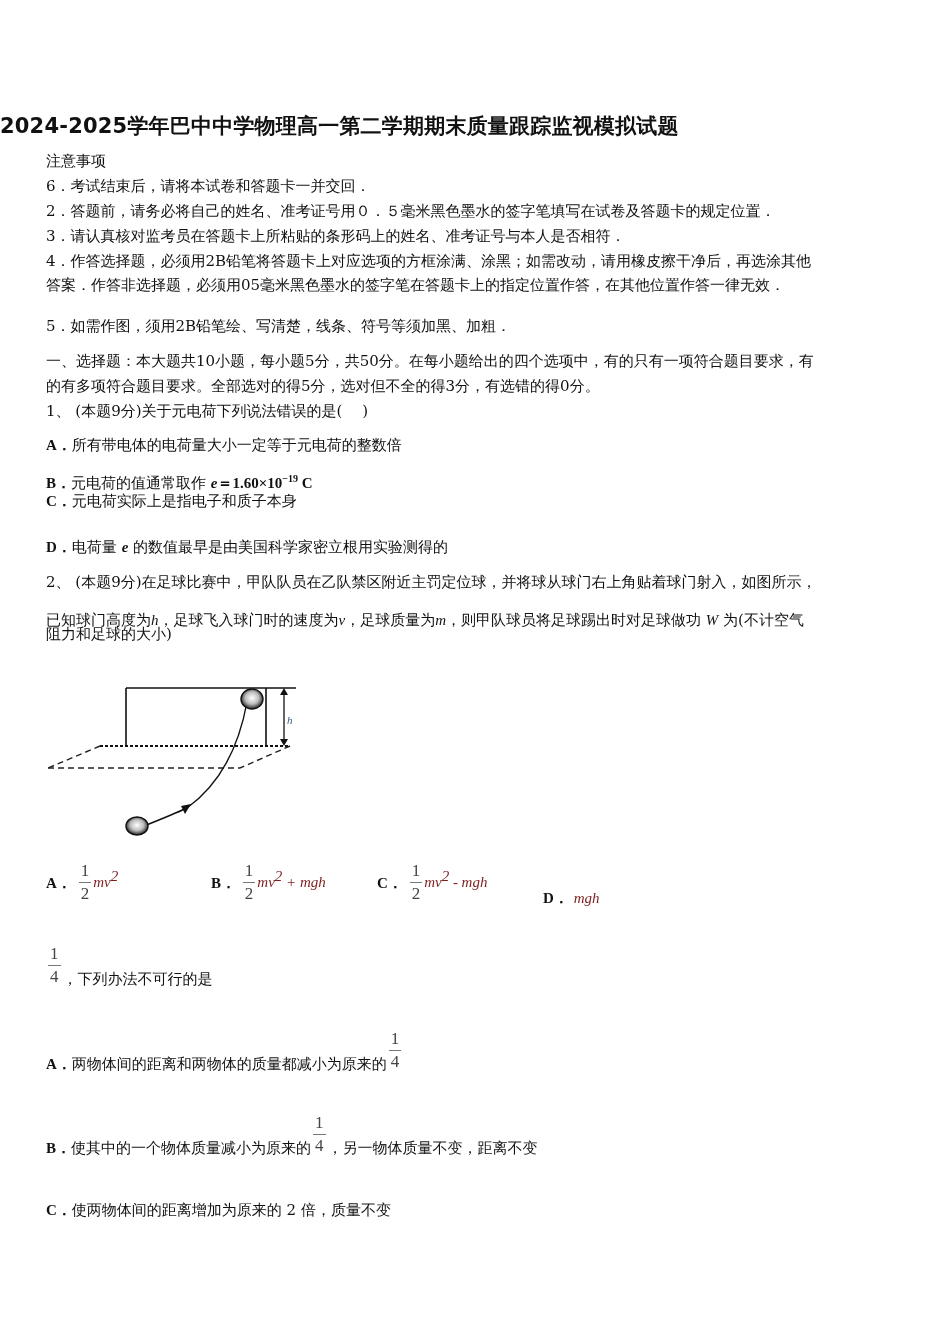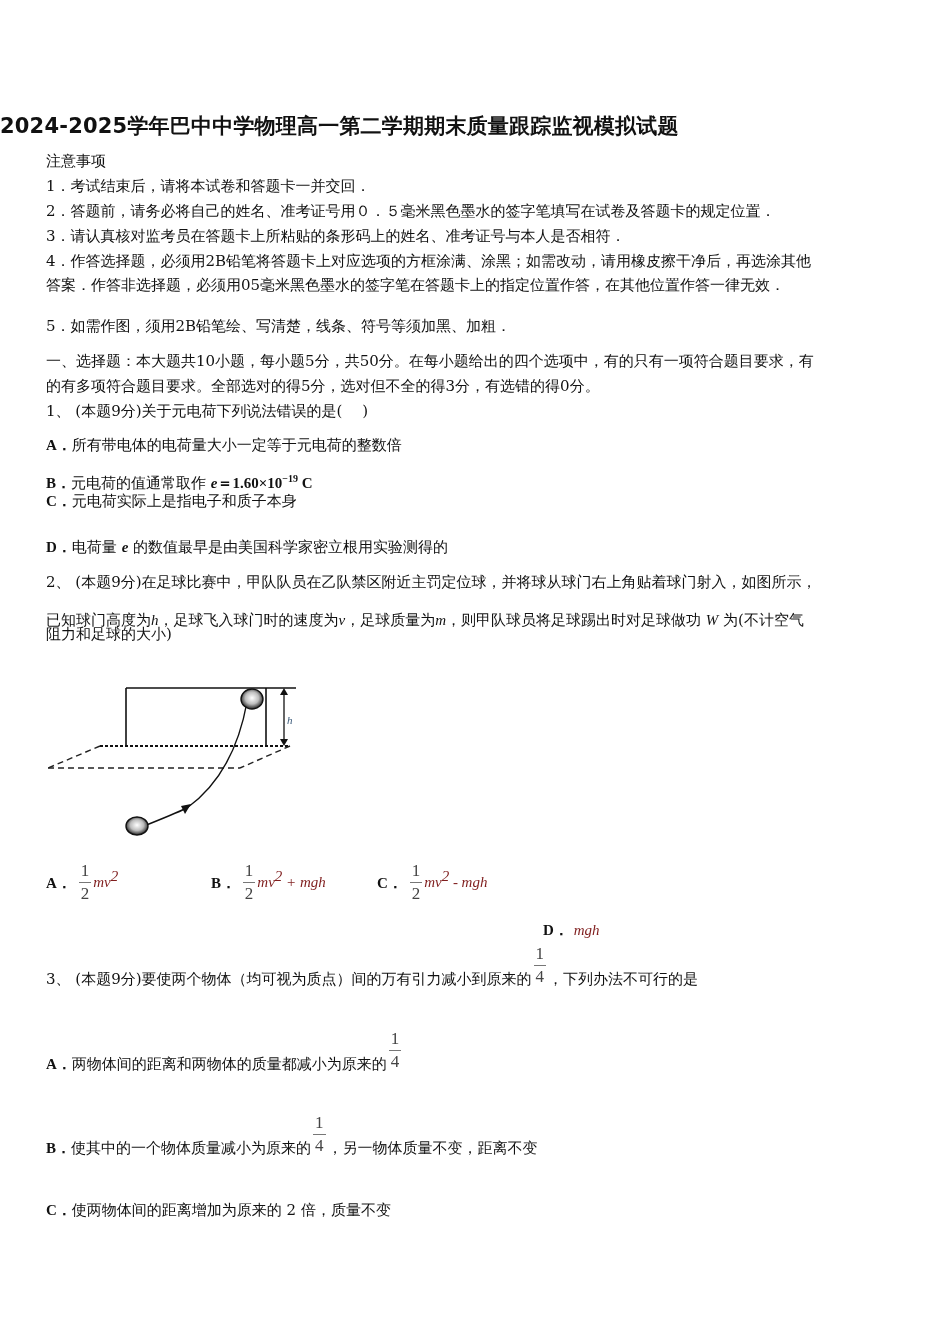--- a/index.html
+++ b/index.html
@@ -20,21 +20,21 @@
   sup { font-size: 10px; }
   .diagram { position: absolute; left: 44px; top: 684px; width: 260px; height: 160px; }
 </style>
 </head>
 <body>
 
 <div class="abs title">2024-2025学年巴中中学物理高一第二学期期末质量跟踪监视模拟试题</div>
 
 <div>
   <div class="abs line" style="top:151px">注意事项</div>
-  <div class="abs line" style="top:176px">1．考试结束后，请将本试卷和答题卡一并交回．</div>
+  <div class="abs line" style="top:176px">6．考试结束后，请将本试卷和答题卡一并交回．</div>
   <div class="abs line" style="top:201px">2．答题前，请务必将自己的姓名、准考证号用０．５毫米黑色墨水的签字笔填写在试卷及答题卡的规定位置．</div>
   <div class="abs line" style="top:226px">3．请认真核对监考员在答题卡上所粘贴的条形码上的姓名、准考证号与本人是否相符．</div>
   <div class="abs line" style="top:251px">4．作答选择题，必须用2B铅笔将答题卡上对应选项的方框涂满、涂黑；如需改动，请用橡皮擦干净后，再选涂其他</div>
   <div class="abs line" style="top:275px">答案．作答非选择题，必须用05毫米黑色墨水的签字笔在答题卡上的指定位置作答，在其他位置作答一律无效．</div>
   <div class="abs line" style="top:316px">5．如需作图，须用2B铅笔绘、写清楚，线条、符号等须加黑、加粗．</div>
 </div>
 
 <div class="abs line" style="top:351px">一、选择题：本大题共10小题，每小题5分，共50分。在每小题给出的四个选项中，有的只有一项符合题目要求，有</div>
 <div class="abs line" style="top:376px">的有多项符合题目要求。全部选对的得5分，选对但不全的得3分，有选错的得0分。</div>
 
@@ -105,29 +105,29 @@
         <span class="den">2</span>
       </span><span class="math">mv</span><sup class="math">2</sup><span class="math"> + mgh</span>
   </div>
   <div class="abs line" style="top:862px; left:377px">
     <span class="opt-label" style="vertical-align:middle">C．</span>
     <span class="frac">
         <span class="num">1</span>
         <span class="den">2</span>
       </span><span class="math">mv</span><sup class="math">2</sup><span class="math"> -  mgh</span>
   </div>
-  <div class="abs line" style="top:920px; left:543px">
+  <div class="abs line" style="top:888px; left:543px">
     <span class="opt-label">D．</span>
     <span class="math">mgh</span>
   </div>
 </div>
 
 <div>
   <div class="abs line" style="top:945px">
-    <span style="vertical-align:-14px">3、 (本题9分)要使两个物体（均可视为质点）间的万有引力减小到原来的</span><span class="frac">
+    <span class="frac">
         <span class="num">1</span>
         <span class="den">4</span>
       </span><span style="vertical-align:-14px">，下列办法不可行的是</span>
   </div>
   <div class="abs line" style="top:1030px">
     <span class="opt-label" style="vertical-align:-14px">A．</span><span style="vertical-align:-14px">两物体间的距离和两物体的质量都减小为原来的</span><span class="frac">
         <span class="num">1</span>
         <span class="den">4</span>
       </span><span></span>
   </div>

